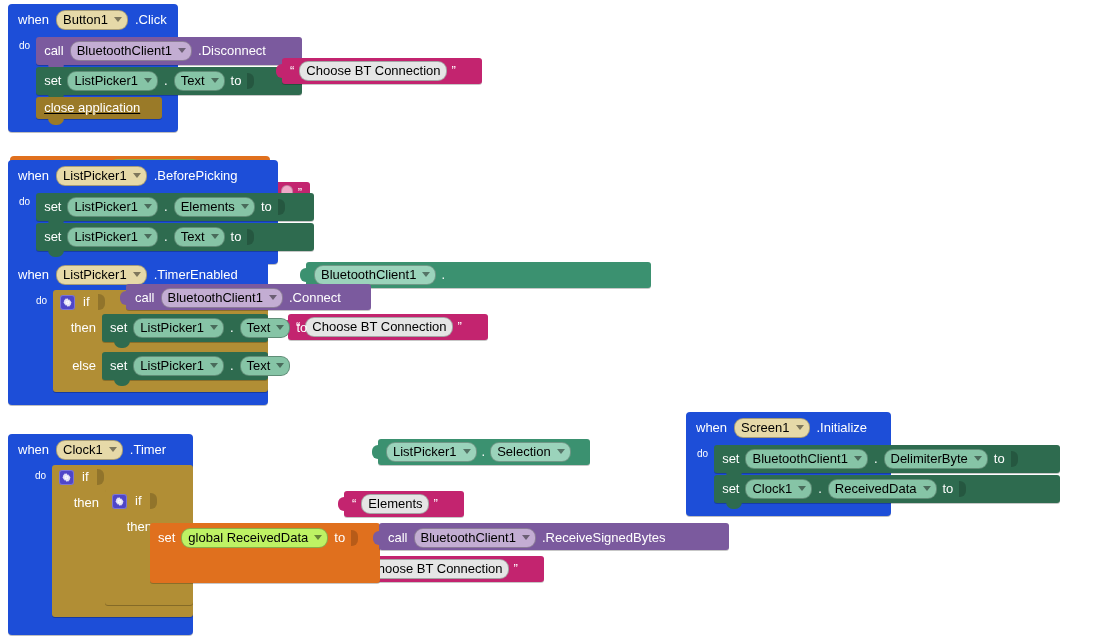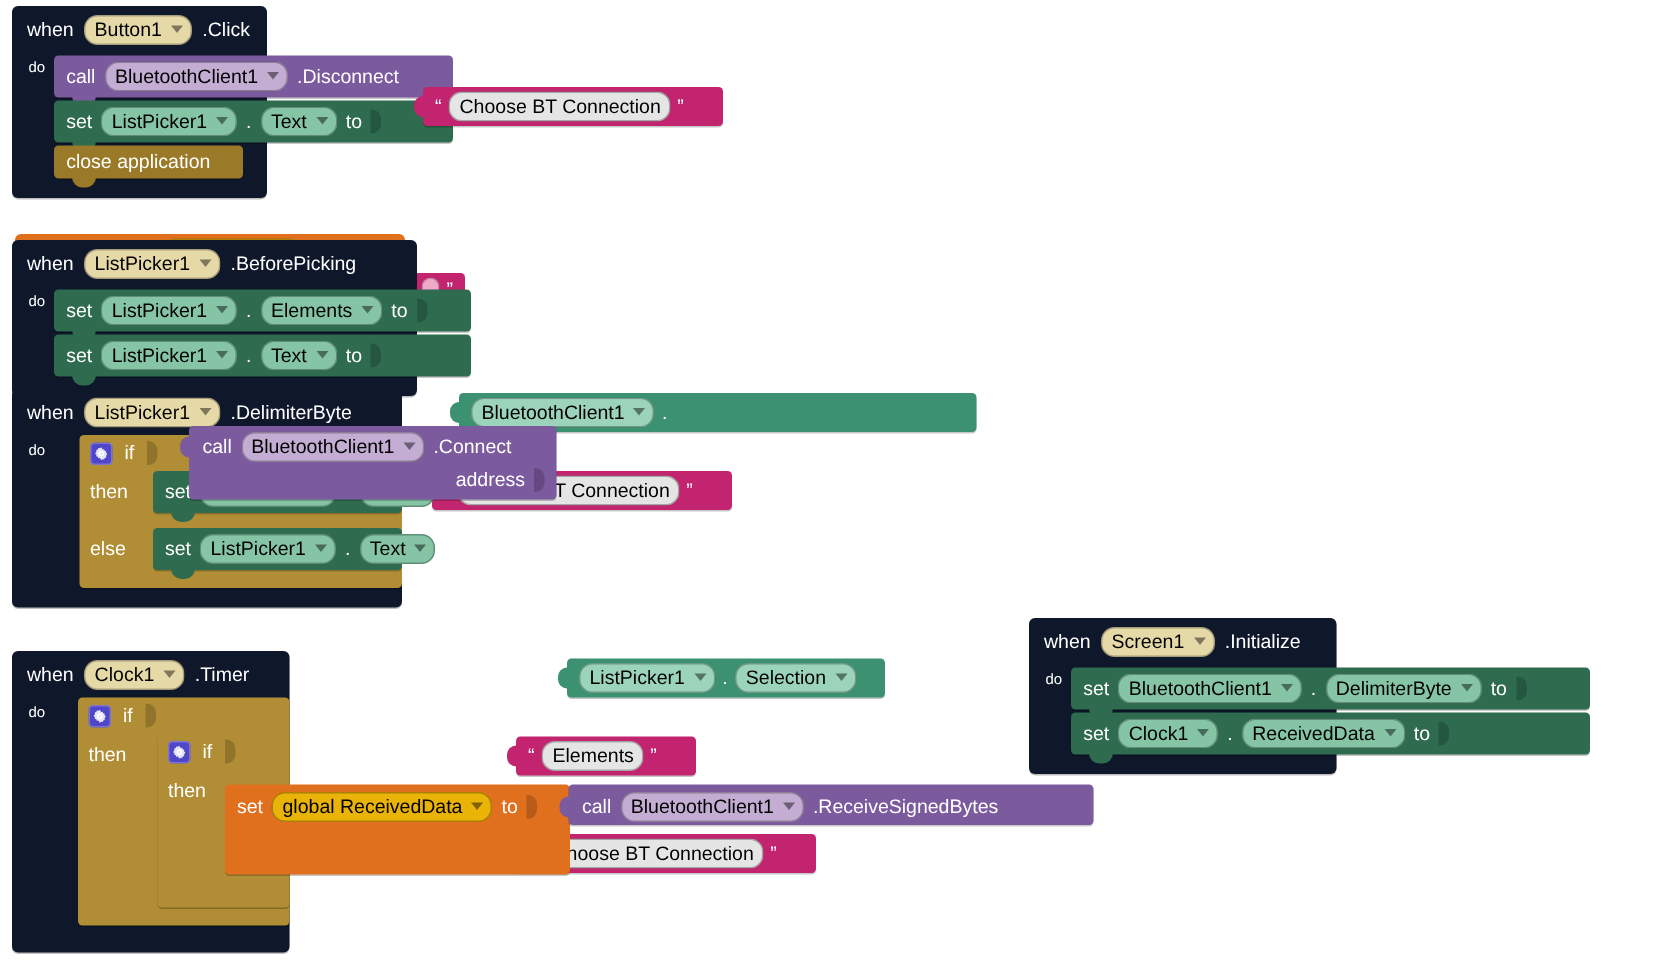--- a/index.html
+++ b/index.html
@@ -36,25 +36,25 @@
   .c-event-d{background:#9A7A28;}
   .c-call{background:#7B5A9E;}            
   .c-call-f{background:#C3ADD3;}
   .c-set{background:#2E6B4F;}             
   .c-get{background:#3B9170;}             
   .c-get-f{background:#9BD3BB;}
   .c-set-f{background:#86C4A6;}
   .c-text{background:#C3246F;}            
   .c-text-f{background:#e5e5e5;}
   .c-var{background:#E0701E;}             
-  .c-var-f{background:#eab308;}
+  .c-var-f{background:#bef264;}
   .c-event-f{background:#E6D9A8;}
 
   
-  .hat{background:#0f172a;border-radius:4px 4px 4px 4px;box-shadow:0 1px 0 rgba(0,0,0,.25);}
+  .hat{background:#1d4ed8;border-radius:4px 4px 4px 4px;box-shadow:0 1px 0 rgba(0,0,0,.25);text-align:right;}
   .hat .hdr{display:flex;align-items:center;gap:7px;padding:6px 10px 5px 10px;}
   .hat .body{display:flex;}
   .hat .doword{color:#fff;padding:5px 6px 0 11px;font-size:10px;width:30px;}
   .hat .stack{display:flex;flex-direction:column;gap:2px;padding:2px 0 0 0;}
   .hat .foot{height:13px;}
 
   
   .stmt{position:relative;display:flex;align-items:center;gap:6px;padding:4px 8px;border-radius:3px;box-shadow:0 1px 0 rgba(0,0,0,.22);}
   .stmt::after{
     content:"";position:absolute;left:12px;bottom:-6px;width:16px;height:7px;
@@ -129,21 +129,21 @@
           </span>
           <span class="lbl">.</span>
           <span class="field c-set-f">
             <span>Text</span>
             <i class="caret"></i>
           </span>
           <span class="lbl">to</span>
           <span class="sock"></span>
         </div>
 
-        <div class="stmt c-event-d" style="width:110px;">
+        <div class="stmt c-event-d" style="width:110px;text-decoration:underline;">
           <span class="lbl">close application</span>
         </div>
 
       </div>
     </div>
     <div class="foot"></div>
   </div>
 
   <div class="blk val c-text" style="left:282px;top:58px;width:200px;">
     <span class="notch" style="color:#C3246F;margin-left:-14px;"></span>
@@ -228,21 +228,21 @@
     <span class="quote">”</span>
   </div>
 
   <div class="blk hat" style="left:8px;top:259px;width:260px;">
     <div class="hdr">
       <span class="lbl">when</span>
       <span class="field c-event-f">
         <span>ListPicker1</span>
         <i class="caret"></i>
       </span>
-      <span class="lbl">.DelimiterByte</span>
+      <span class="lbl">.TimerEnabled</span>
     </div>
     <div class="body">
       <div class="doword">do</div>
       <div class="ifblk" style="width:215px;">
         <div class="ifrow">
           <span class="gear">
             <svg width="11" height="11" viewBox="0 0 24 24" fill="#fff">
                 <path d="M12 8a4 4 0 100 8 4 4 0 000-8zm0 6a2 2 0 110-4 2 2 0 010 4z"></path>
                 <path d="M21 12l-2-1.2.3-2.3-2.2-.8-.9-2.2-2.3.4L12 2.5 10.1 3.9 7.8 3.5l-.9 2.2-2.2.8.3 2.3L3 12l2 1.2-.3 2.3 2.2.8.9 2.2 2.3-.4L12 21.5l1.9-1.4 2.3.4.9-2.2 2.2-.8-.3-2.3L21 12z" opacity=".85"></path>
               </svg>
@@ -292,24 +292,20 @@
 
   <div class="blk c-call" style="left:126px;top:284px;width:245px;border-radius:3px;box-shadow:0 1px 0 rgba(0,0,0,.22);">
     <div class="row" style="padding:4px 8px 2px 8px;gap:6px;">
       <span class="notch" style="color:#7B5A9E;margin-left:-14px;"></span>
       <span class="lbl">call</span>
       <span class="field c-call-f">
         <span>BluetoothClient1</span>
         <i class="caret"></i>
       </span>
       <span class="lbl">.Connect</span>
-    </div>
-    <div class="row" style="padding:2px 8px 5px 8px;gap:6px;justify-content:flex-end;">
-      <span class="lbl">address</span>
-      <span class="sock"></span>
     </div>
   </div>
   <div class="blk val c-get" style="left:378px;top:313px;width:212px;">
     <span class="notch" style="color:#3B9170;margin-left:-14px;"></span>
     <span class="field c-get-f">
       <span>ListPicker1</span>
       <i class="caret"></i>
     </span>
     <span class="lbl">.</span>
     <span class="field c-get-f">

